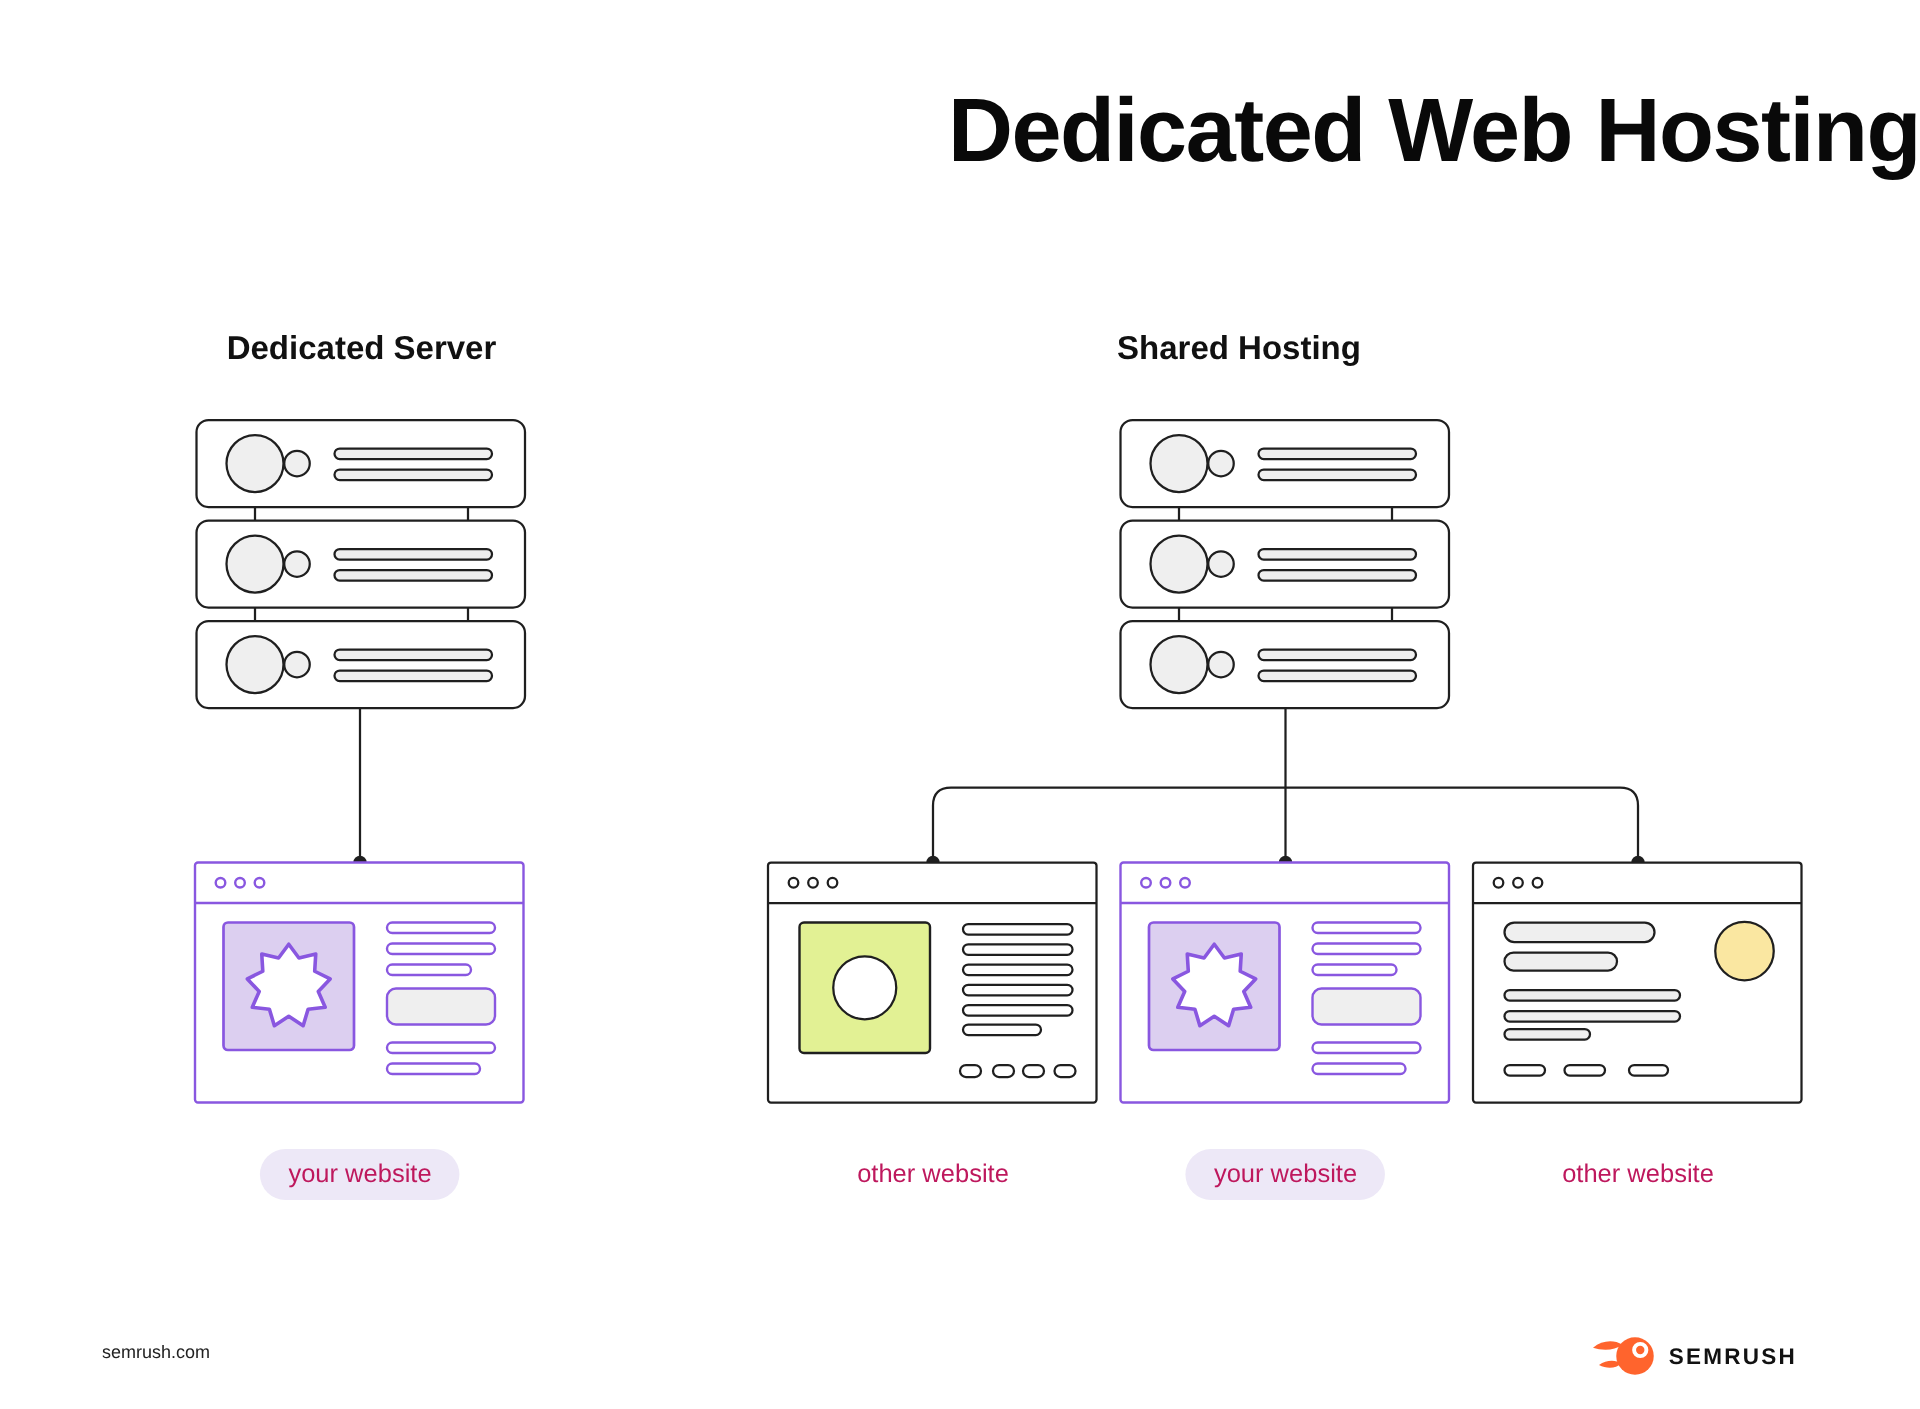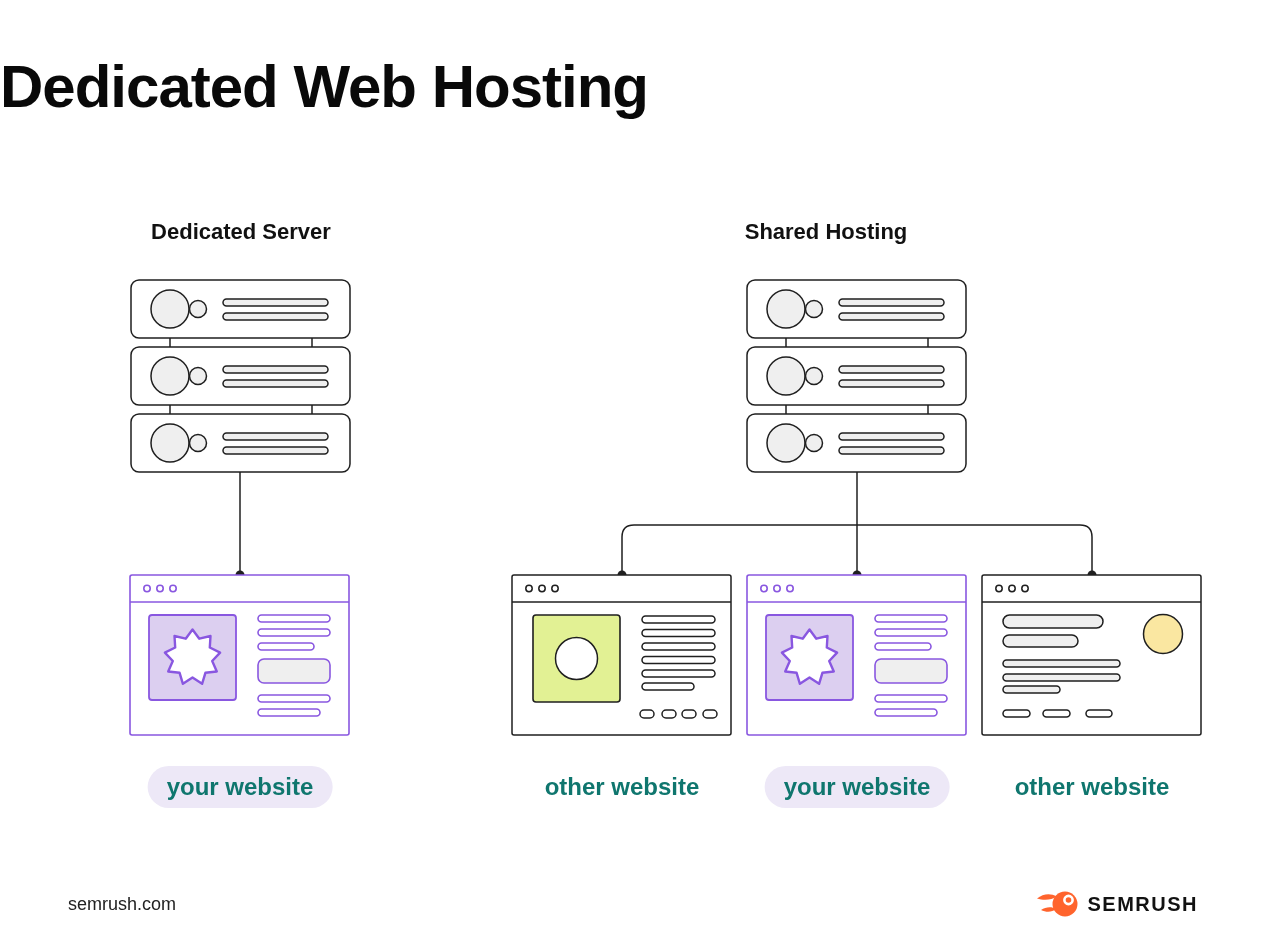--- a/index.html
+++ b/index.html
@@ -20,21 +20,21 @@
     position:relative;
     width:1280px;height:939px;
     background:var(--bg);
     font-family:"Liberation Sans","DejaVu Sans",sans-serif;
     color:var(--text);
     overflow:hidden;
   }
   .abs{position:absolute;}
   .page-title{
     top:52px;left:0;width:1280px;
-    text-align:left;
+    text-align:right;
     font-size:60px;font-weight:bold;letter-spacing:-1px;
     color:#090909;
   }
   .col-heading{
     top:219px;
     transform:translateX(-50%);
     font-size:22px;font-weight:bold;
     color:#111;
     white-space:nowrap;
   }
@@ -46,44 +46,43 @@
   .s-purple{stroke:var(--accent-purple);stroke-width:1.6;fill:#fff;}
   .s-purple.gray{fill:var(--gray-fill);}
   .s-purple.lav{fill:var(--purple-fill);stroke-width:1.8;}
   .green-sq{fill:var(--green-fill);stroke:var(--ink);stroke-width:1.6;}
   .yellow-c{fill:var(--yellow-fill);stroke:var(--ink);stroke-width:1.5;}
   .wire{stroke:var(--ink);stroke-width:1.5;fill:none;}
   .dot{fill:var(--ink);}
   .star{fill:#fff;stroke:var(--accent-purple);stroke-width:2.4;stroke-linejoin:round;}
   .site-label{
     top:766px;transform:translateX(-50%);
-    font-size:24px;color:#0f766e;
+    font-size:17px;color:#be185d;
     white-space:nowrap;
     padding:7px 0;
-    font-weight:bold;
   }
   .site-label.pill{
     background:var(--label-pill-bg);
     border-radius:999px;
     padding:7px 19px;
   }
   .lbl-1{left:240px;}
   .lbl-2{left:622px;}
   .lbl-3{left:857px;}
   .lbl-4{left:1092px;}
   .footer-url{
     left:68px;top:894px;
-    font-size:18px;color:#222;
+    font-size:12px;color:#222;
   }
   .brand{
     right:82px;top:889px;
     display:flex;align-items:center;gap:9px;
   }
   .brand-name{
-    font-size:20px;font-weight:bold;letter-spacing:1.5px;color:#121212;
+    font-size:15px;font-weight:bold;letter-spacing:1.5px;color:#121212;
   }
 </style>
 </head>
 <body>
 
 <div class="abs page-title">Dedicated Web Hosting</div>
 
 <div class="abs col-heading left">Dedicated Server</div>
 <div class="abs col-heading right">Shared Hosting</div>
 

